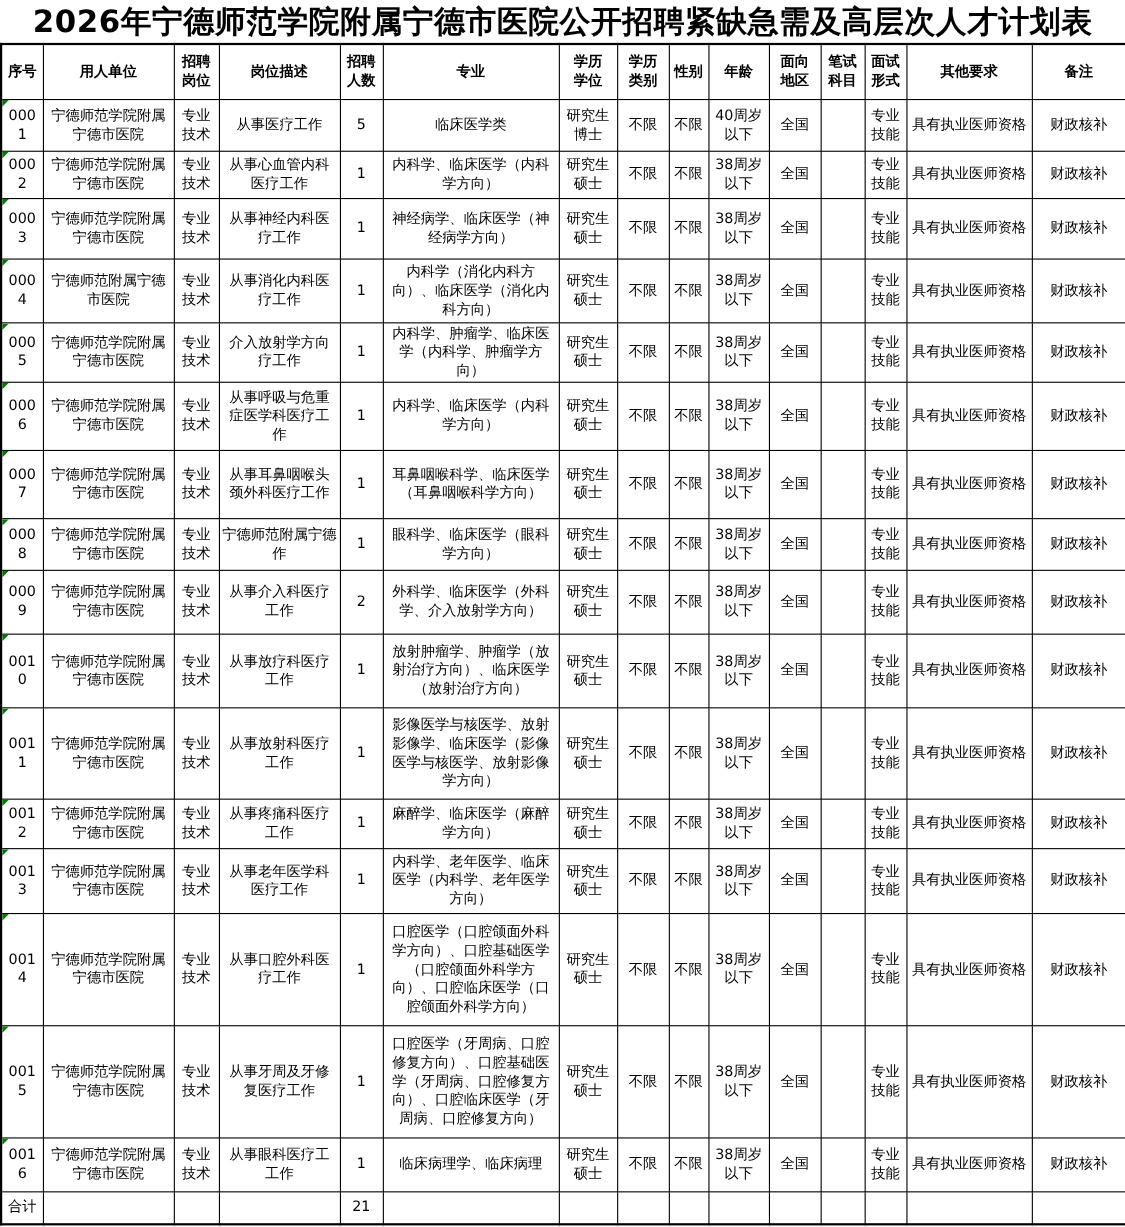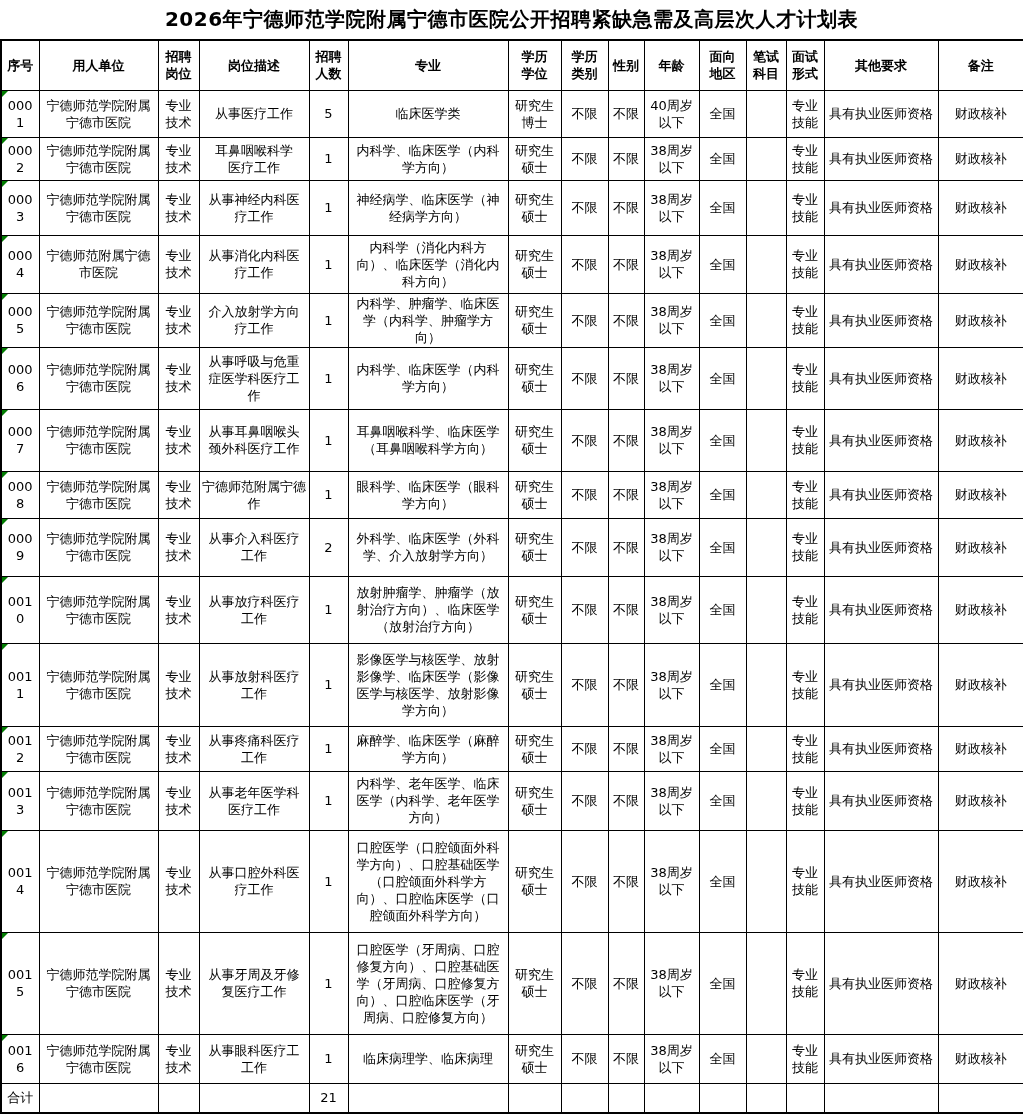--- a/index.html
+++ b/index.html
@@ -4,21 +4,21 @@
 <style>
   html,body{margin:0;padding:0;}
   body{
     width:1023px;height:1115px;background:#ffffff;color:#000000;
     font-family:"DejaVu Sans","Liberation Sans",sans-serif;
     overflow:hidden;
   }
   .page{width:1023px;}
   .title{
     height:39px;display:flex;align-items:center;justify-content:center;
-    font-size:20px;font-weight:bold;letter-spacing:0.5px;
+    font-size:28px;font-weight:bold;letter-spacing:0.5px;
     white-space:nowrap;
   }
   table.tbl{
     border-collapse:collapse;table-layout:fixed;width:1023px;
     border:2px solid #000;
   }
   .tbl th,.tbl td{
     border:1px solid #000;
     text-align:center;vertical-align:middle;
     padding:1px 2px;
@@ -108,21 +108,21 @@
 技能</td>
           <td>具有执业医师资格</td>
           <td>财政核补</td>
         </tr>
         <tr style="height: 43px;">
           <td class="seq"><span class="tri"></span><span>0002</span></td>
           <td>宁德师范学院附属
 宁德市医院</td>
           <td>专业
 技术</td>
-          <td>耳鼻咽喉科学
+          <td>从事心血管内科
 医疗工作</td>
           <td>1</td>
           <td>内科学、临床医学（内科学方向）</td>
           <td>研究生
 硕士</td>
           <td>不限</td>
           <td>不限</td>
           <td>38周岁
 以下</td>
           <td>全国</td>

